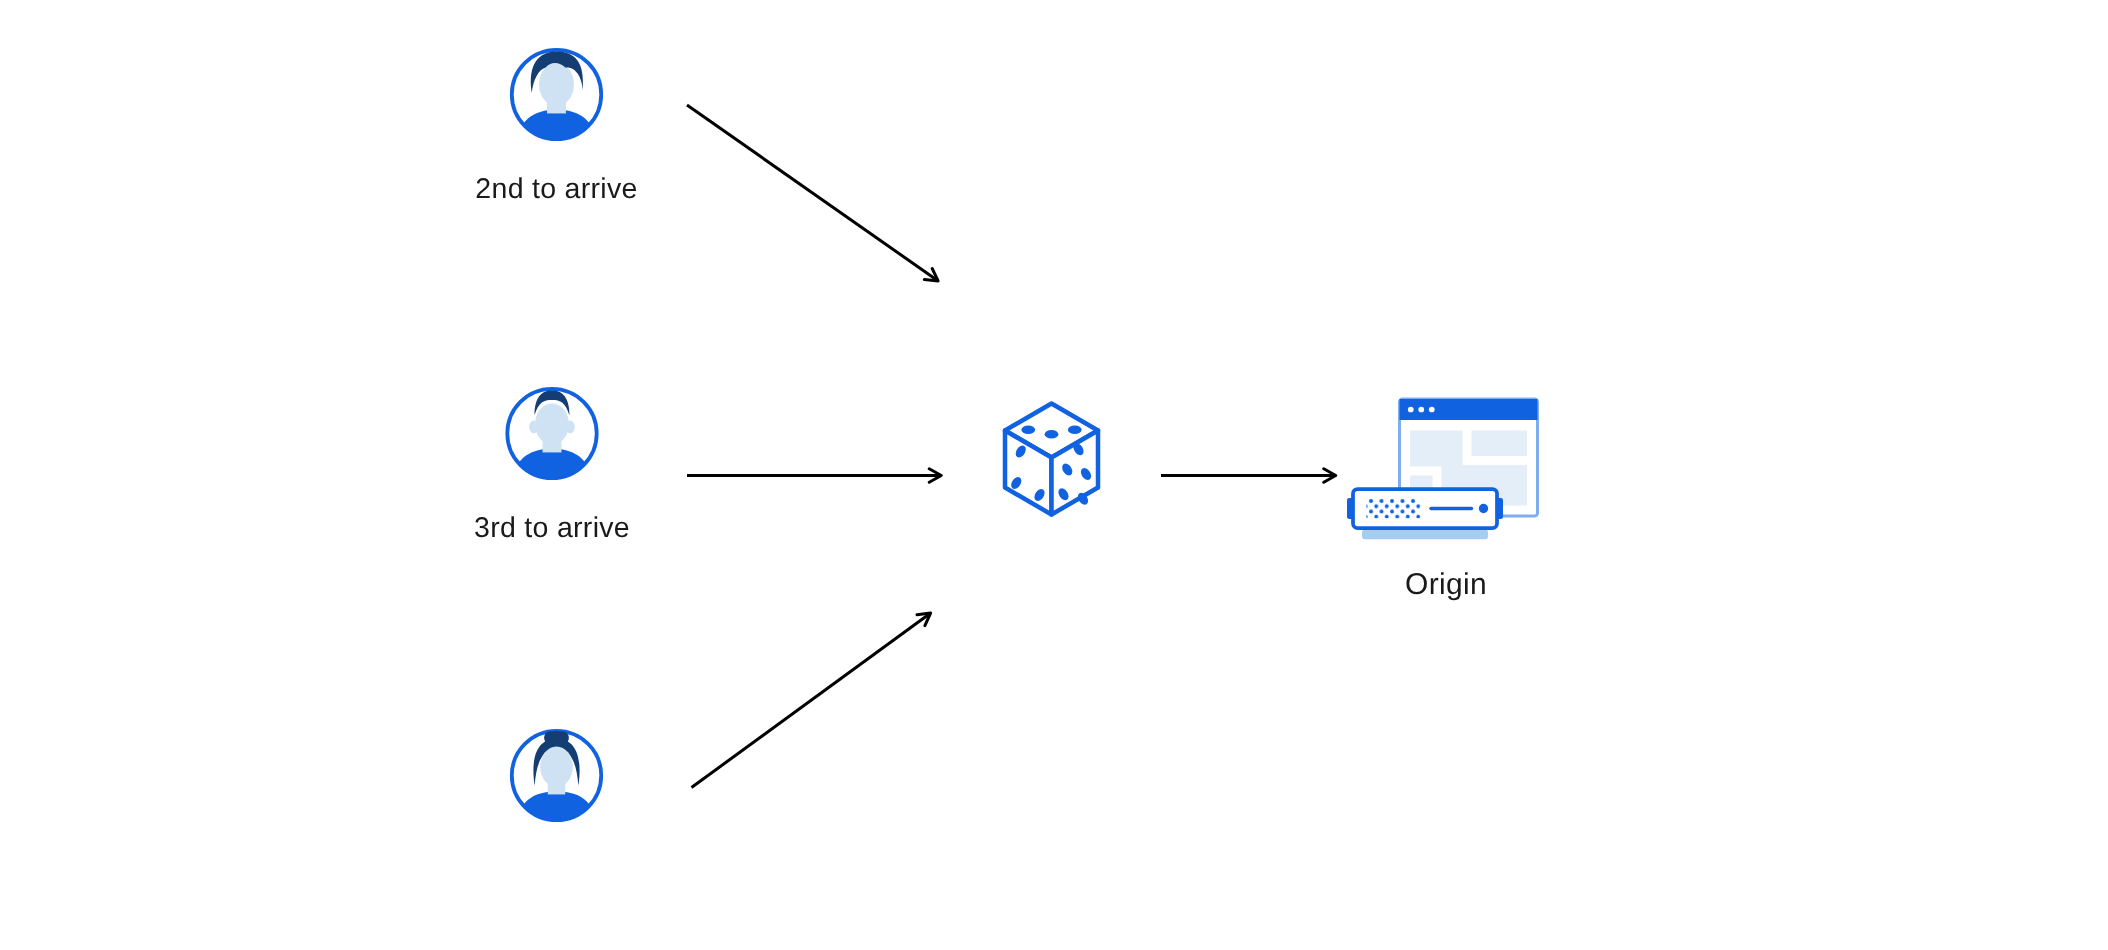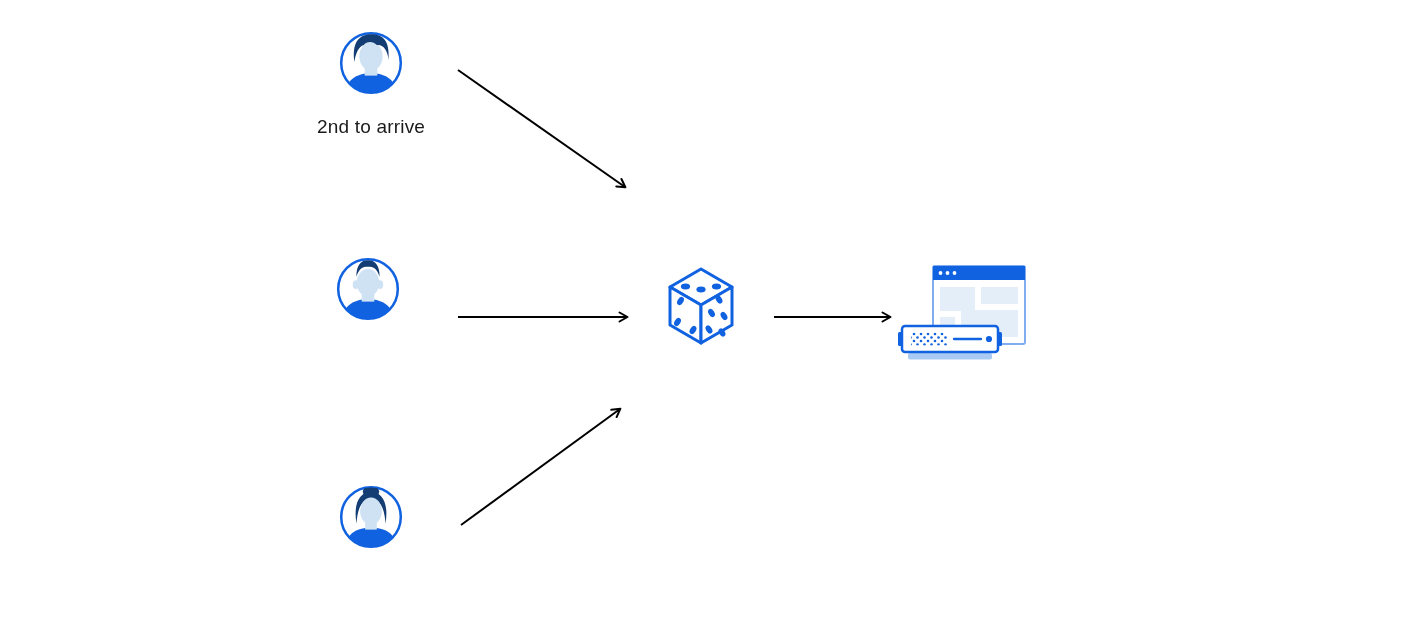--- a/index.html
+++ b/index.html
@@ -89,20 +89,21 @@
       <circle cx="34" cy="34" r="30.7" class="f-white s-primary" stroke-width="2.6"></circle>
       <g clip-path="url(#clip-a2)">
         <path class="f-primary" d="M7,66 C9,50 20,44.5 34,44.5 C48,44.5 59,50 61,66 L61,69 L7,69 Z"></path>
         <rect x="27.5" y="34" width="13" height="13" class="f-face"></rect>
         <ellipse cx="21.5" cy="29.5" rx="3.2" ry="4.4" class="f-face"></ellipse>
         <ellipse cx="46.5" cy="29.5" rx="3.2" ry="4.4" class="f-face"></ellipse>
         <ellipse cx="34" cy="27.5" rx="11.6" ry="14.2" class="f-face"></ellipse>
         <path class="f-navy" d="M22,21.5 C22,9 27,4.5 34,4.5 C41,4.5 46,9 46,21.5 C43,12.5 40,11 34,11 C28,11 25,12.5 22,21.5 Z"></path>
       </g>
     </svg>
+    <div class="node-label" style="left:-57px;top:86px;">3rd to arrive</div>
   </div>
 
   <div class="node" style="left:338px;top:484px;">
     <svg width="66" height="66" viewBox="0 0 68 68">
       <defs>
           <clipPath id="clip-a3">
             <circle cx="34" cy="34" r="30.5"></circle>
           </clipPath>
         </defs>
       <circle cx="34" cy="34" r="30.7" class="f-white s-primary" stroke-width="2.6"></circle>
@@ -167,15 +168,16 @@
       <g>
         <rect x="0" y="70" width="6" height="14" rx="1.5" class="f-primary"></rect>
         <rect x="98" y="70" width="6" height="14" rx="1.5" class="f-primary"></rect>
         <rect x="10" y="91" width="84" height="6.5" rx="2" class="f-base"></rect>
         <rect x="4" y="64" width="96" height="26" rx="3" class="f-white s-primary" stroke-width="2.5"></rect>
         <rect x="13" y="70.5" width="36" height="13" fill="url(#vent)"></rect>
         <line x1="56" y1="77" x2="83" y2="77" class="s-primary" stroke-width="2.3" stroke-linecap="round"></line>
         <circle cx="91" cy="77" r="3.1" class="f-primary"></circle>
       </g>
     </svg>
+    <div class="node-label origin-label" style="left:-24px;top:117px;">Origin</div>
   </div>
 
 </div>
 
 </body></html>

